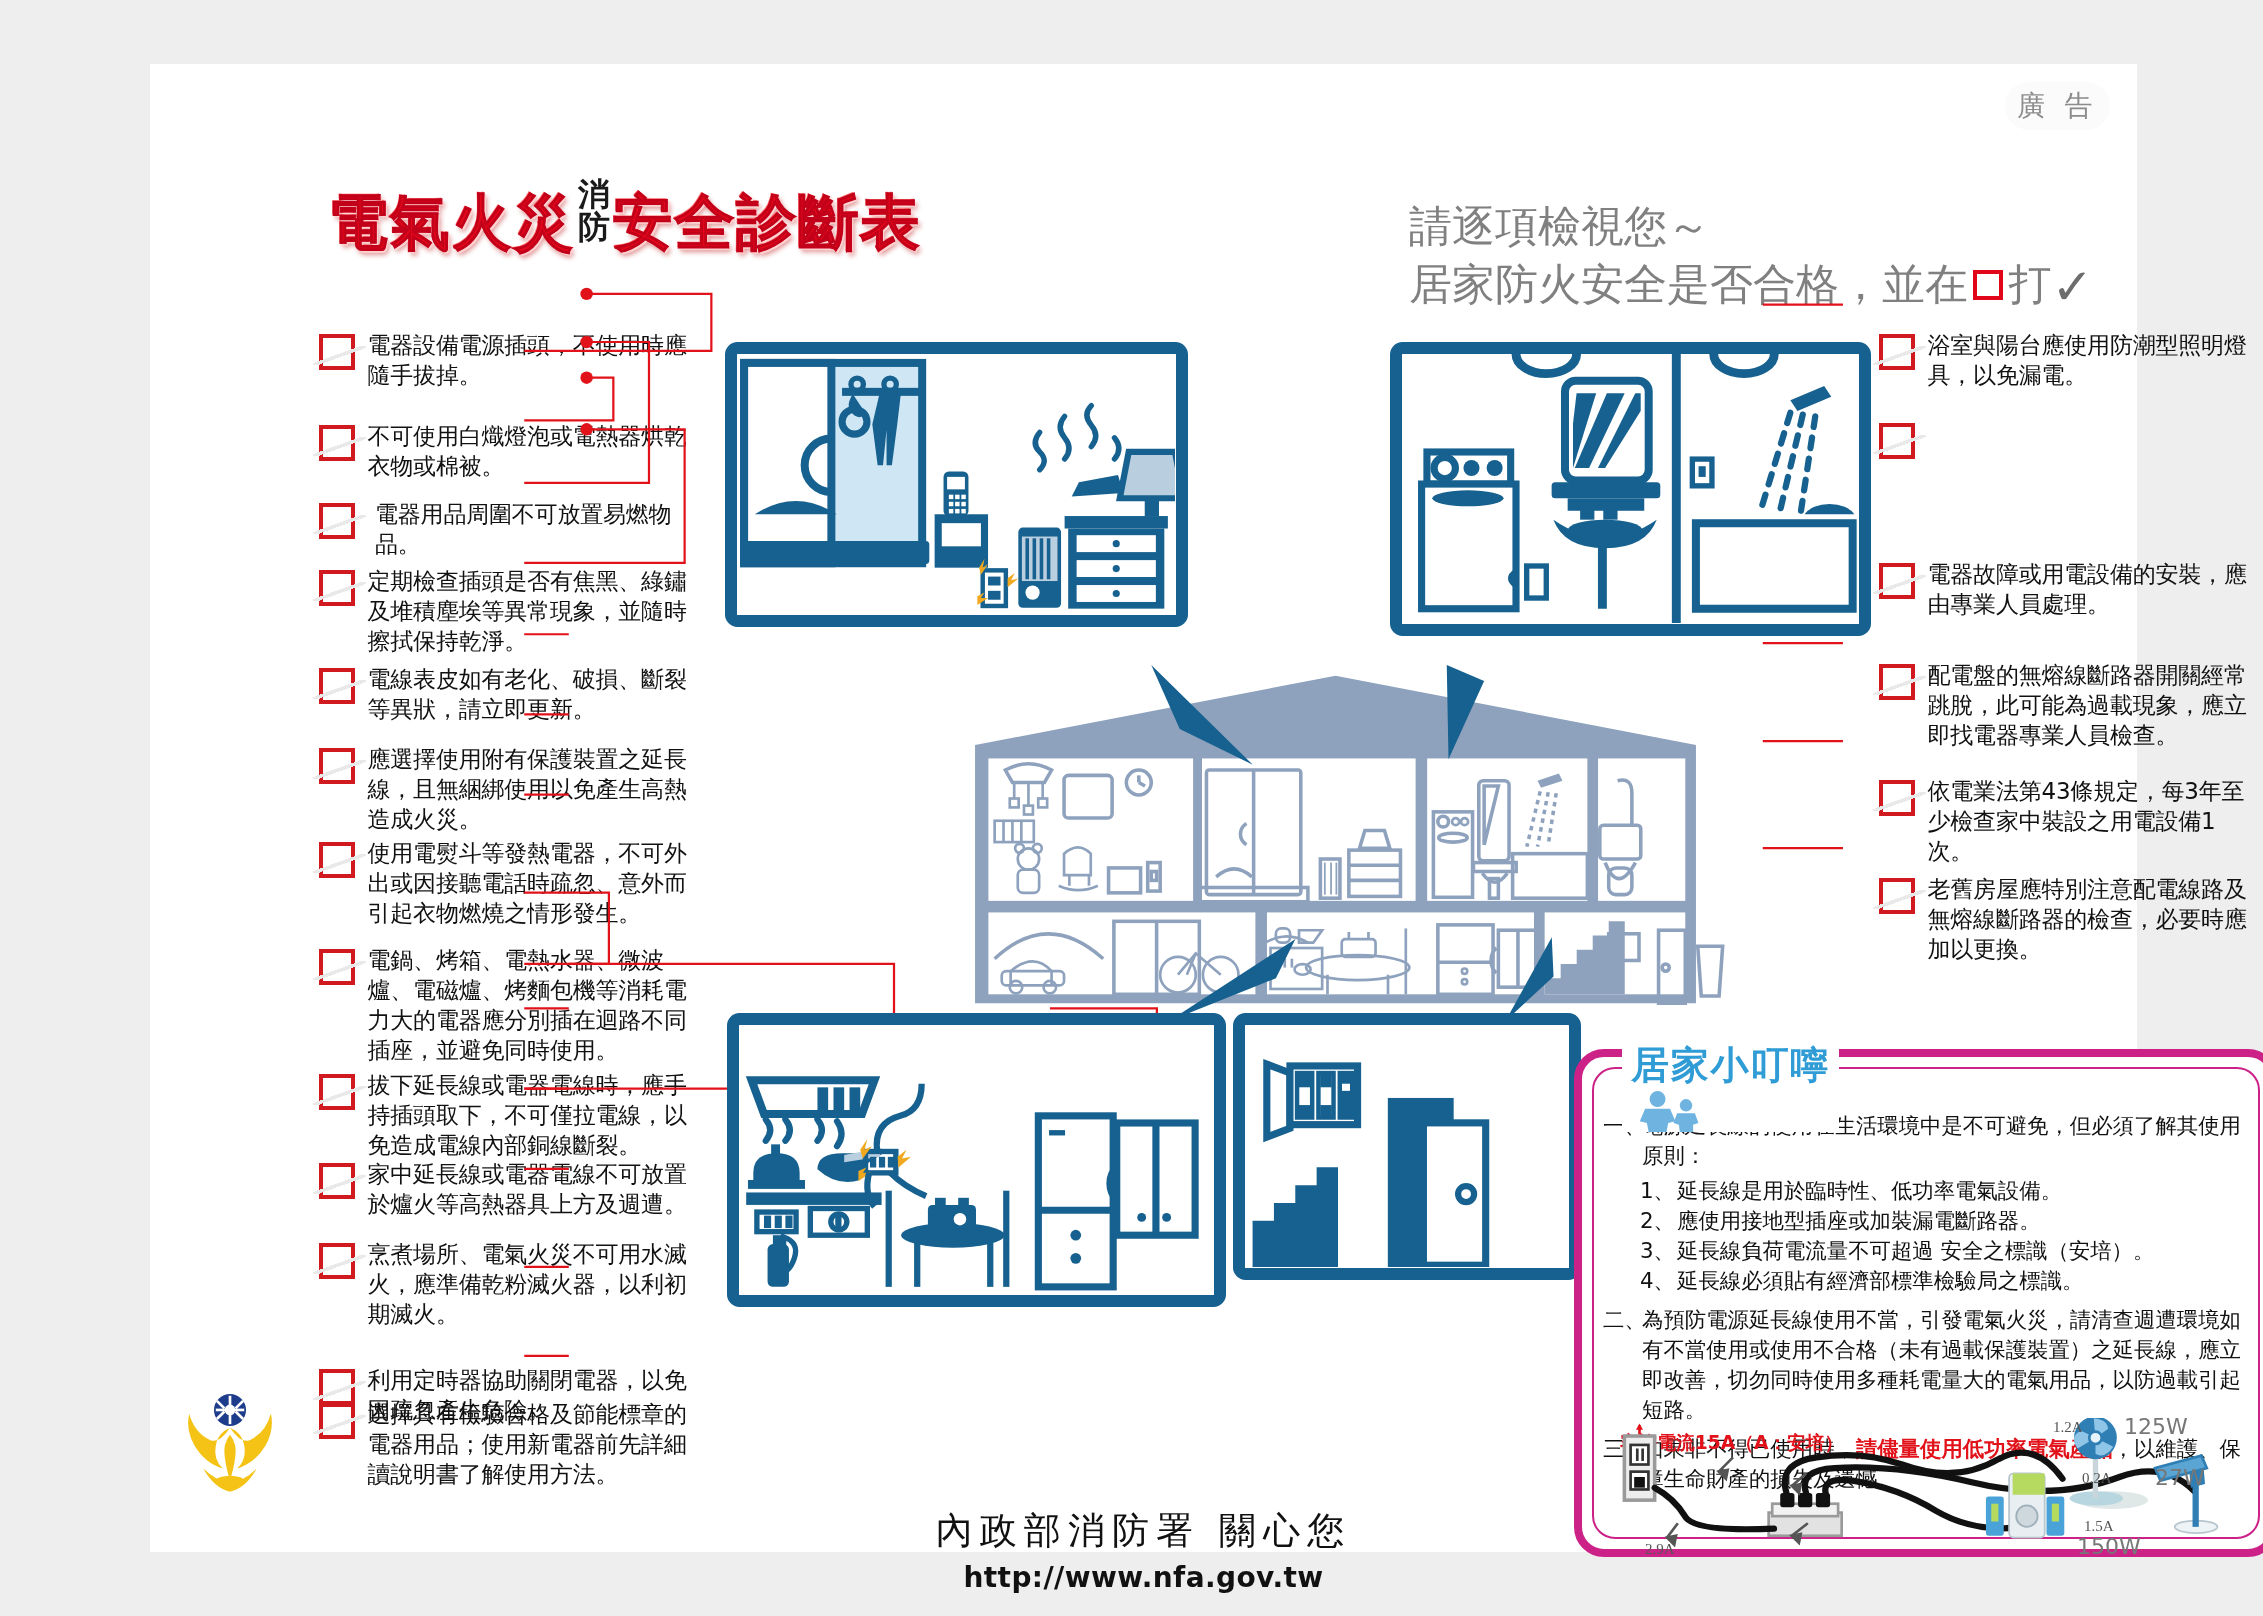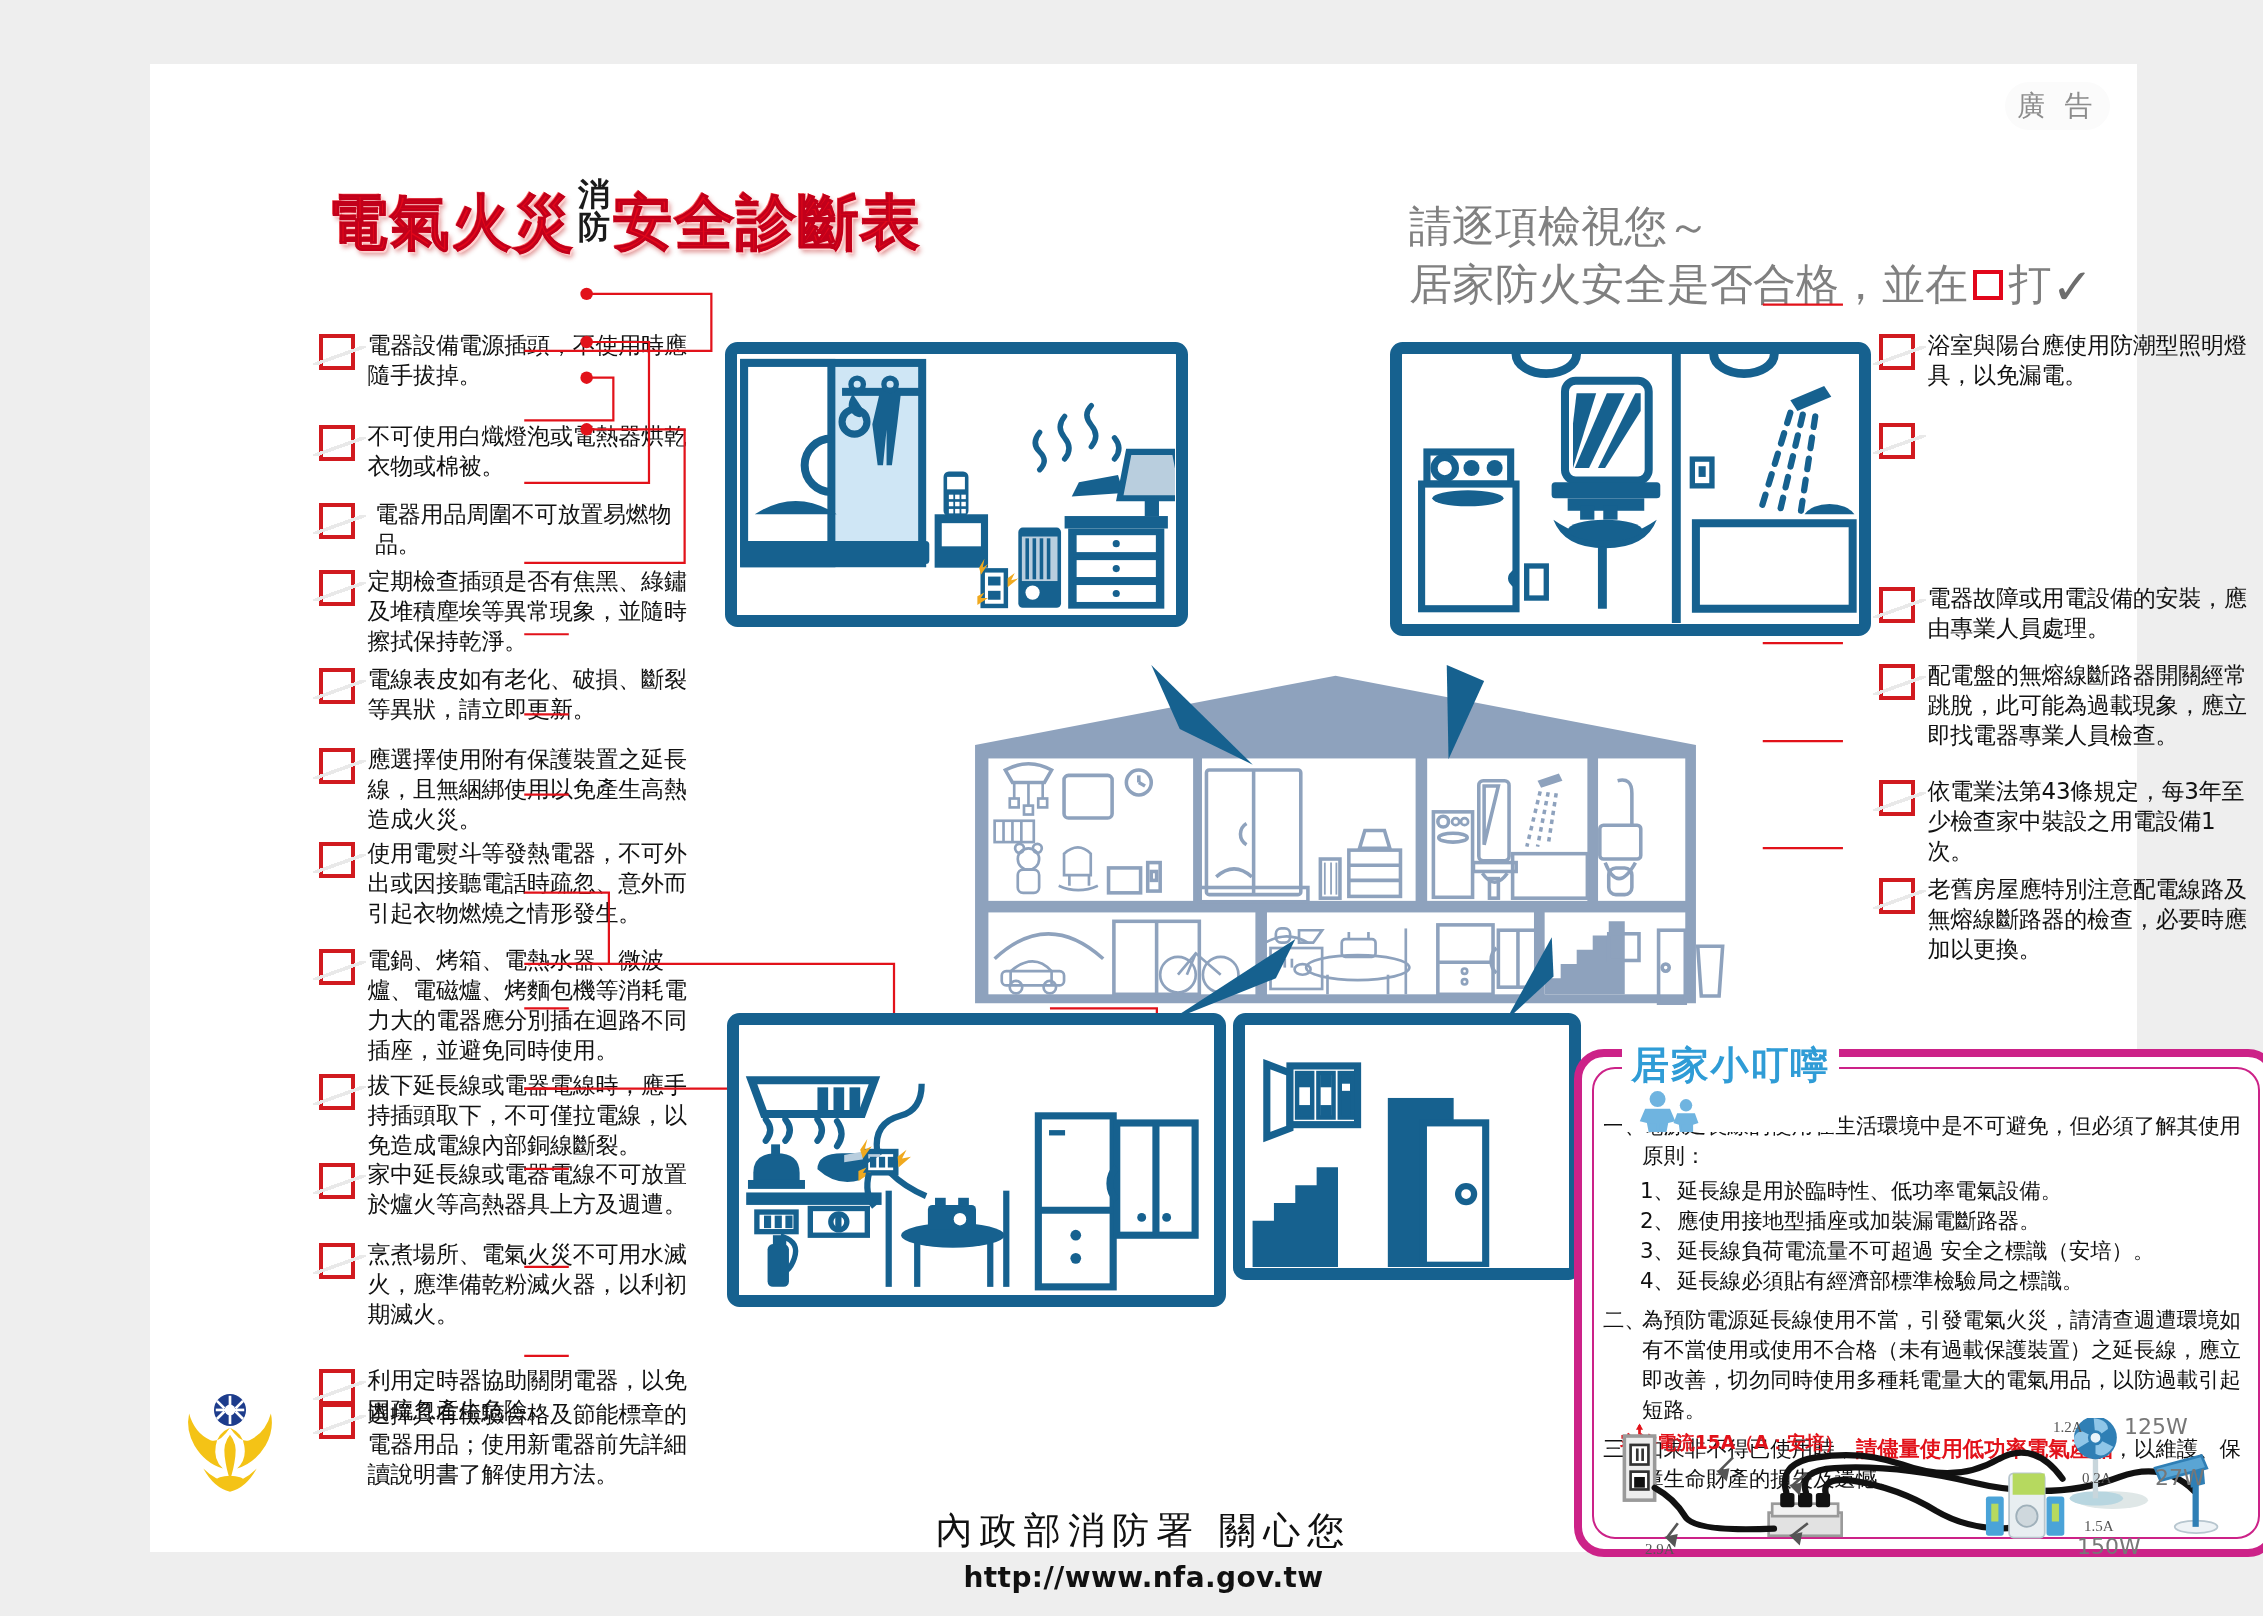--- a/index.html
+++ b/index.html
@@ -223,21 +223,21 @@
     </div>
 
   <div id="col-right" class="col">
       <div class="check-item" style="top: 0px;">
         <div class="cbox"></div>
         <div class="ctext">浴室與陽台應使用防潮型照明燈具，以免漏電。</div>
       </div>
       <div class="check-item" style="top: 89px;">
         <div class="cbox"></div>
       </div>
-      <div class="check-item" style="top: 253px;">
+      <div class="check-item" style="top: 229px;">
         <div class="cbox"></div>
         <div class="ctext">電器故障或用電設備的安裝，應由專業人員處理。</div>
       </div>
       <div class="check-item" style="top: 330px;">
         <div class="cbox"></div>
         <div class="ctext">配電盤的無熔線斷路器開關經常跳脫，此可能為過載現象，應立即找電器專業人員檢查。</div>
       </div>
       <div class="check-item" style="top: 446px;">
         <div class="cbox"></div>
         <div class="ctext">依電業法第43條規定，每3年至少檢查家中裝設之用電設備1次。</div>

